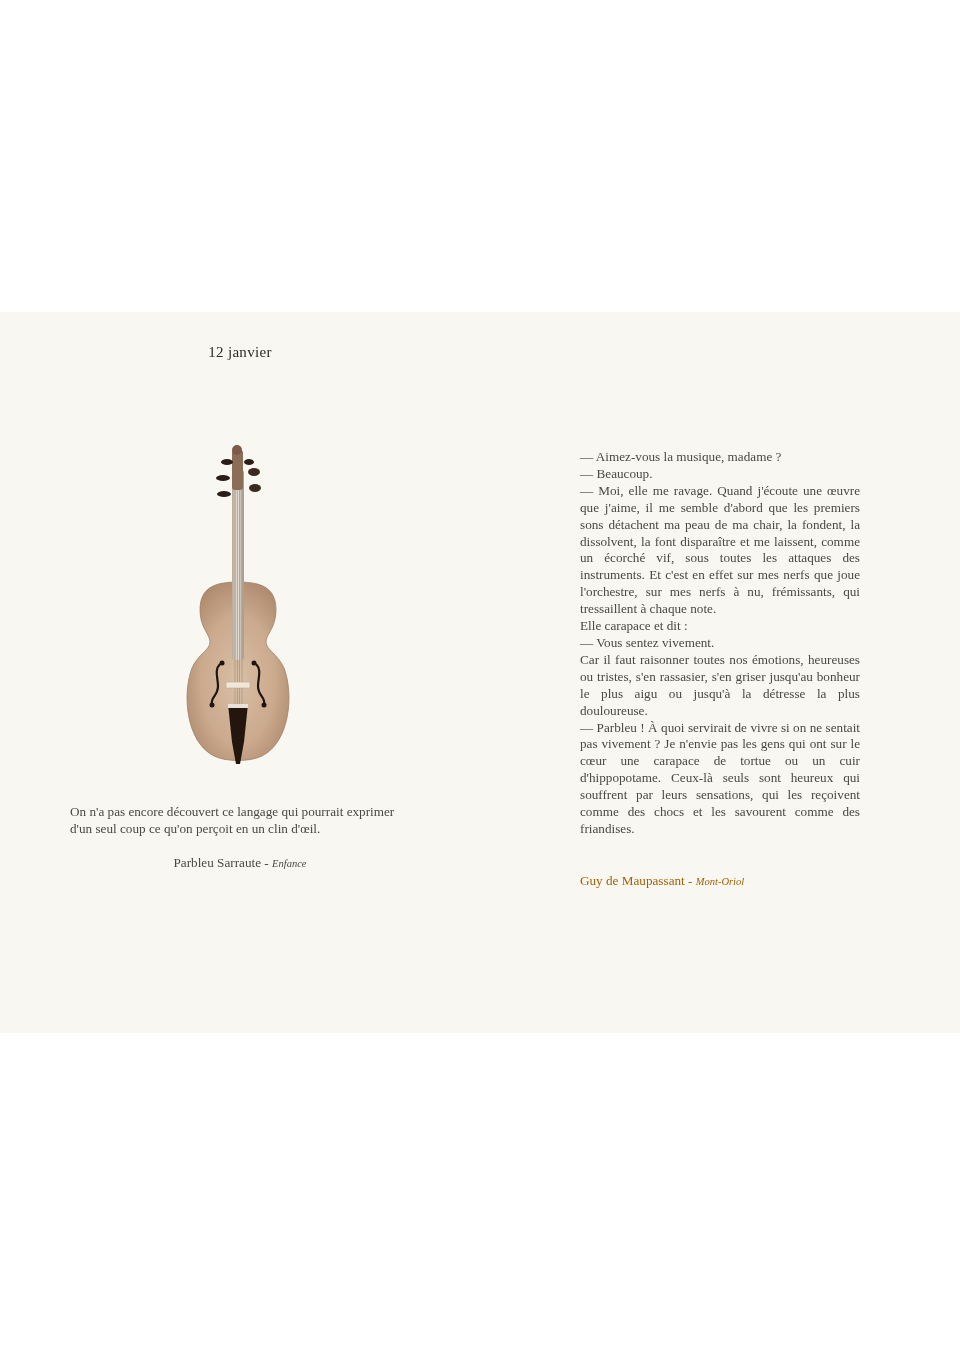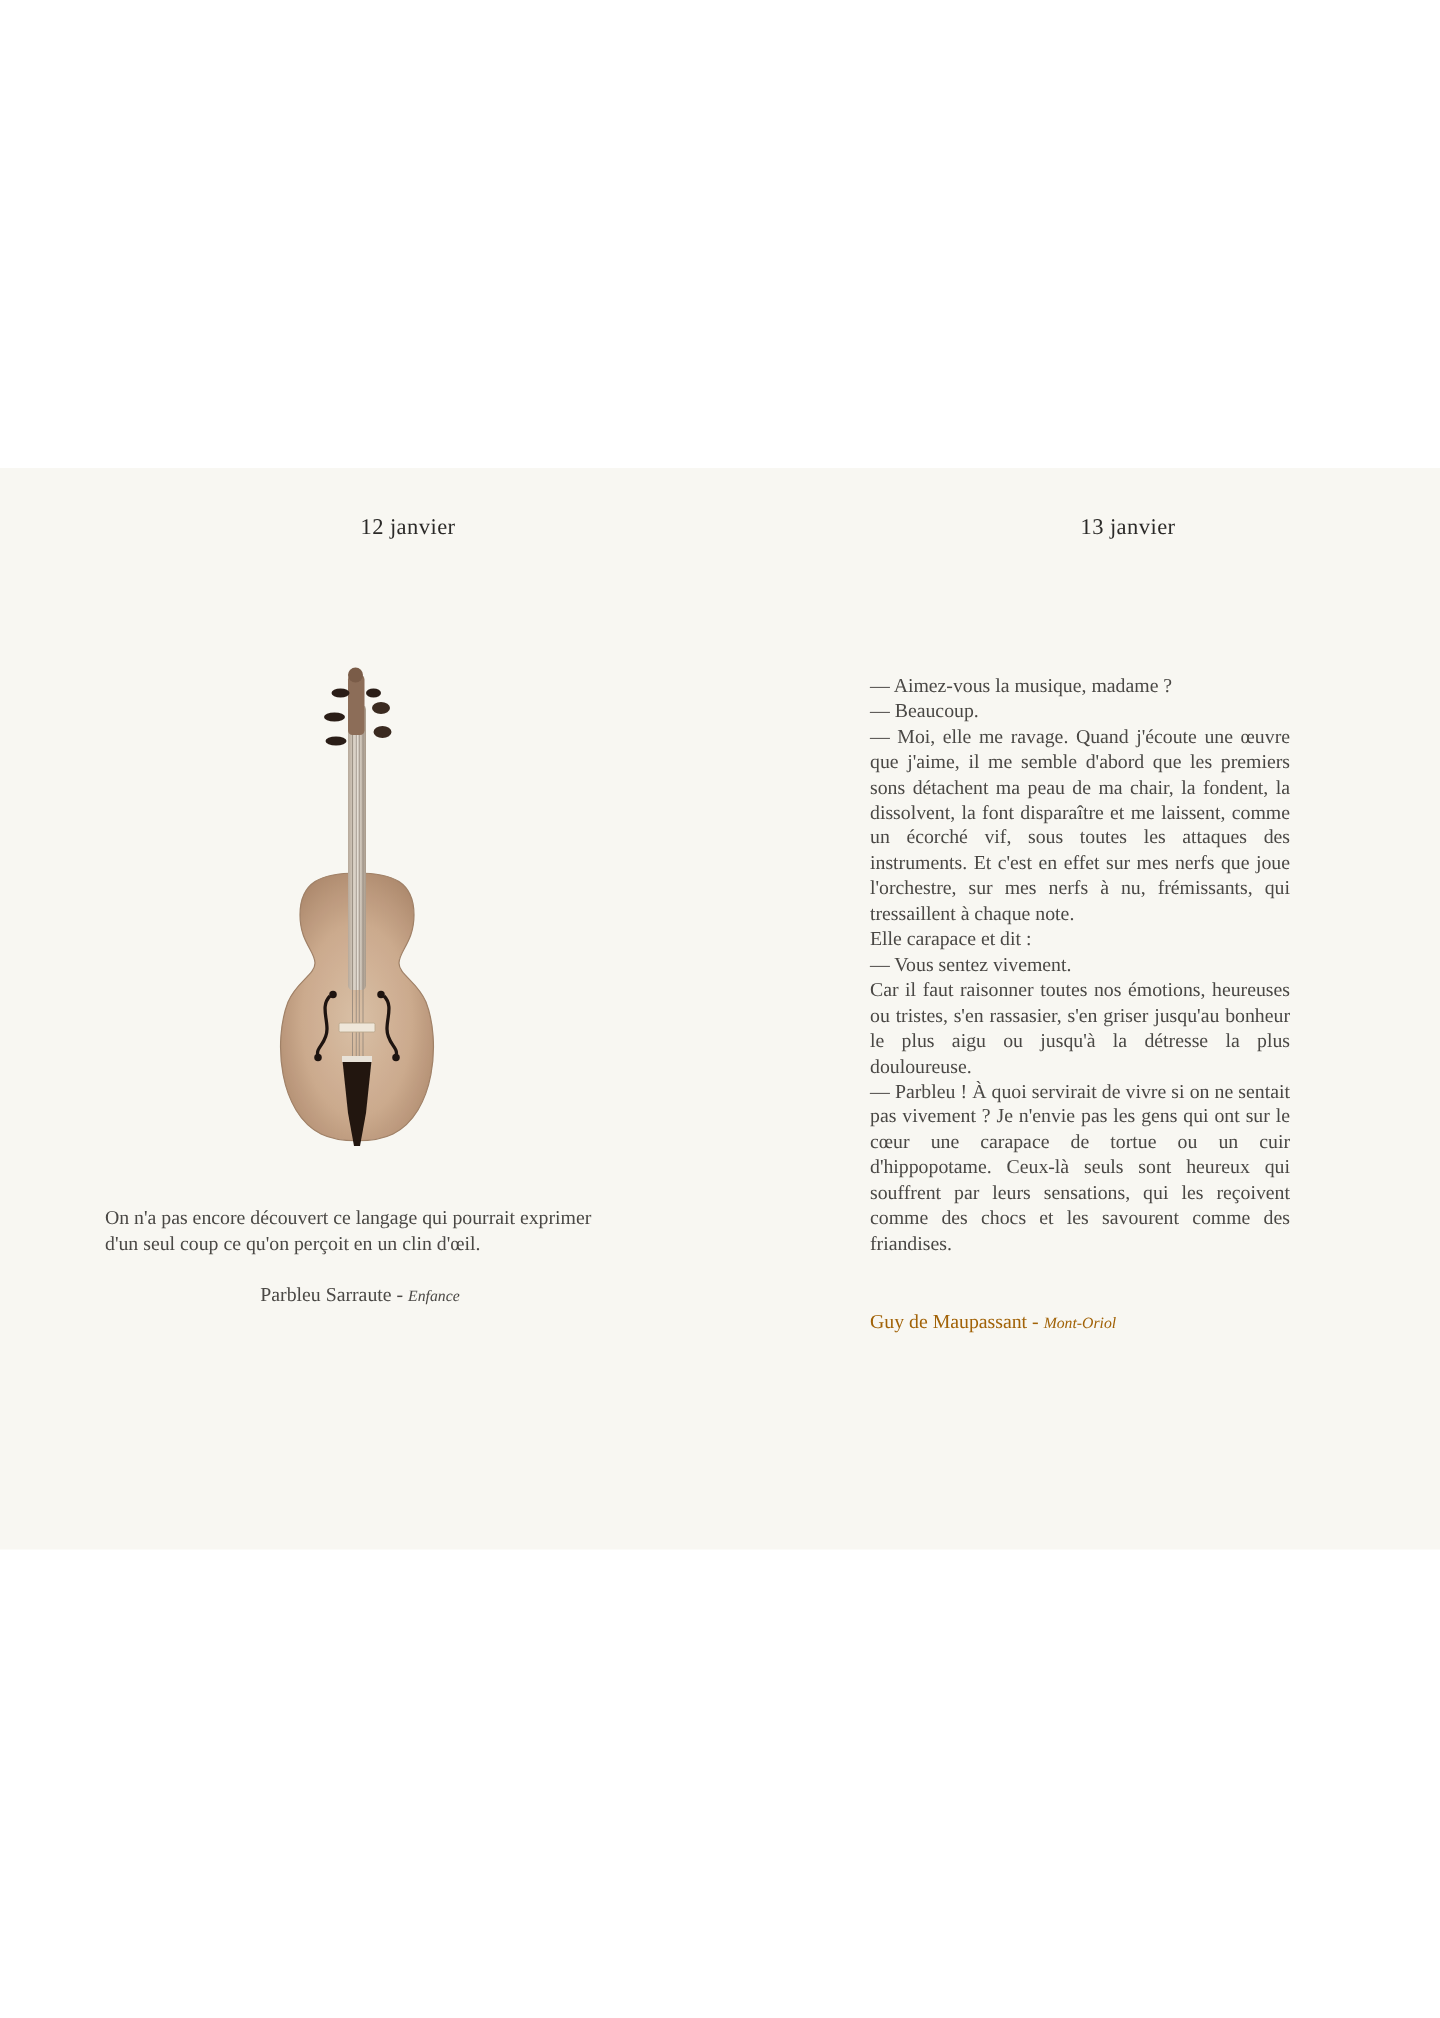--- a/index.html
+++ b/index.html
@@ -28,21 +28,20 @@
 
   .date {
     position: absolute;
     top: 32px;
     width: 480px;
     text-align: center;
     font-family: "Liberation Serif", serif;
     font-size: 15px;
     color: #2b2a28;
     letter-spacing: 0.3px;
-    margin-left: 32px;
   }
 
   .violin {
     position: absolute;
     left: 178px;
     top: 130px;
     width: 120px;
     height: 330px;
   }
 
@@ -162,21 +161,20 @@
     <div class="quote-left">
       <div>On n'a pas encore découvert ce langage qui pourrait exprimer</div>
       <div>d'un seul coup ce qu'on perçoit en un clin d'œil.</div>
     </div>
     <div class="attrib-left">
       <span>Parbleu Sarraute</span><span> - </span><span class="work">Enfance</span>
     </div>
   </div>
 
   <div class="page right">
-    <div class="date">13  janvier</div>
 
     <div class="body-right">
       <p>— Aimez-vous la musique, madame ?</p>
       <p>— Beaucoup.</p>
       <p>— Moi, elle me ravage. Quand j'écoute une œuvre que j'aime, il me semble d'abord que les premiers sons détachent ma peau de ma chair, la fondent, la dissolvent, la font disparaître et me laissent, comme un écorché vif, sous toutes les attaques des instruments. Et c'est en effet sur mes nerfs que joue l'orchestre, sur mes nerfs à nu, frémissants, qui tressaillent à chaque note.</p>
       <p>Elle carapace et dit :</p>
       <p>— Vous sentez vivement.</p>
       <p>Car il faut raisonner toutes nos émotions, heureuses ou tristes, s'en rassasier, s'en griser jusqu'au bonheur le plus aigu ou jusqu'à la détresse la plus douloureuse.</p>
       <p>— Parbleu ! À quoi servirait de vivre si on ne sentait pas vivement ? Je n'envie pas les gens qui ont sur le cœur une carapace de tortue ou un cuir d'hippopotame. Ceux-là seuls sont heureux qui souffrent par leurs sensations, qui les reçoivent comme des chocs et les savourent comme des friandises.</p>
     </div>

